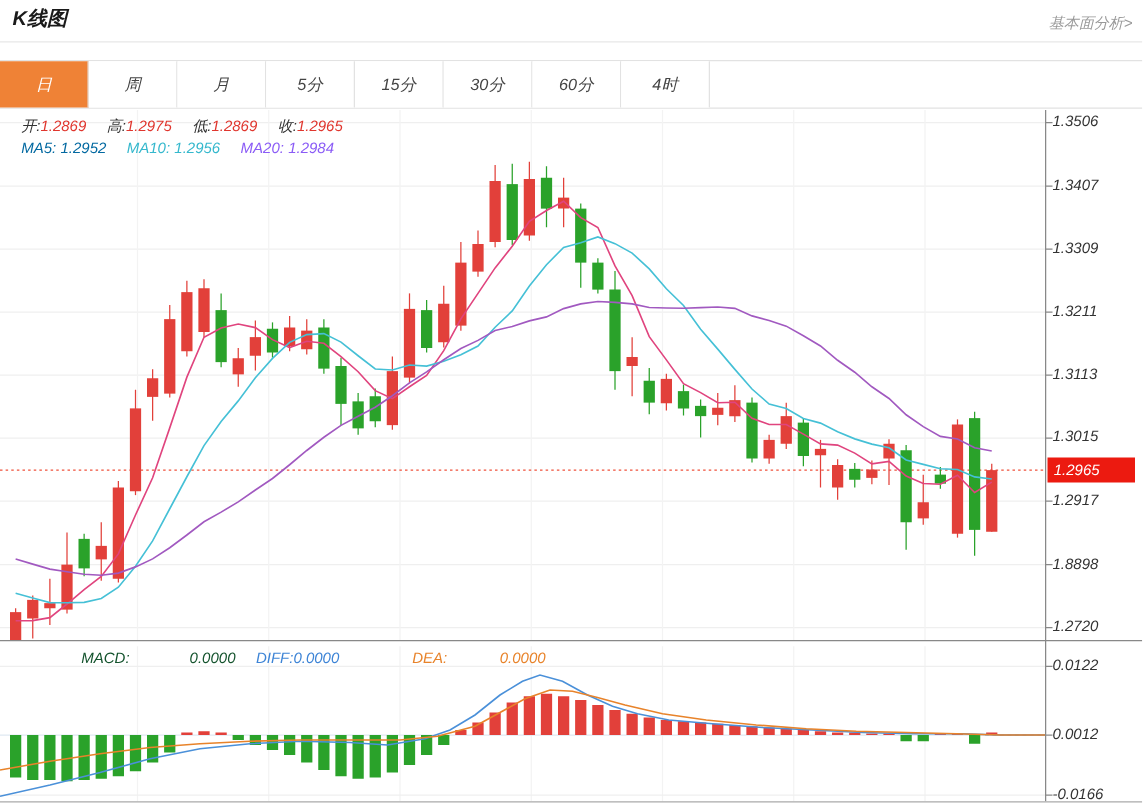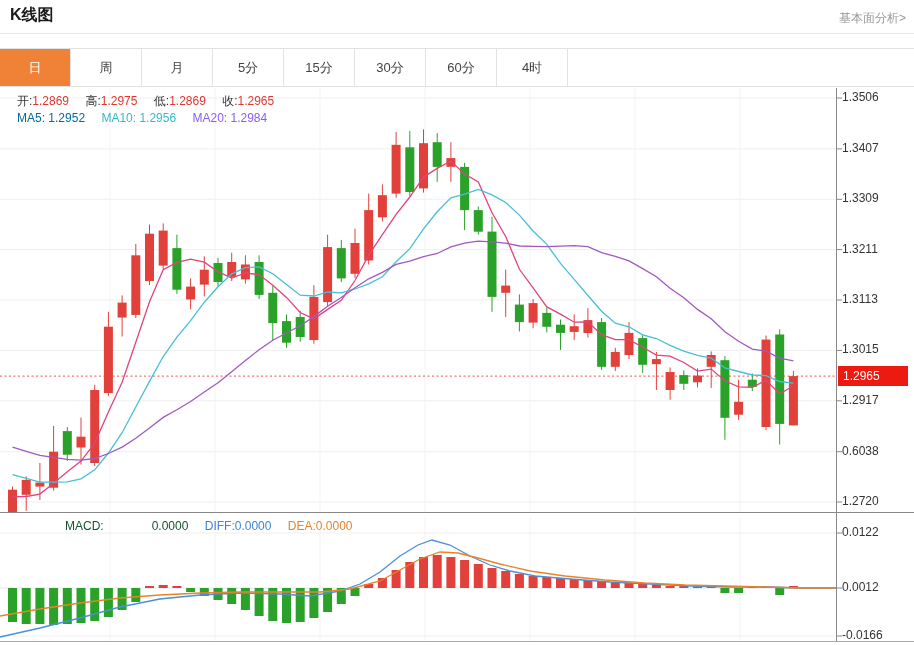--- a/index.html
+++ b/index.html
@@ -1,36 +1,36 @@
 <!DOCTYPE html>
 <html><head>
 <meta charset="utf-8">
 <style>
   html,body{margin:0;padding:0;background:#fff;font-family:"Liberation Sans",sans-serif;}
-  #app{position:relative;width:914px;height:645px;background:#fff;overflow:hidden;}
+  #app{position:relative;width:914px;height:645px;background:#fff;overflow:hidden;font-style:italic;}
   .header-title{position:absolute;left:10px;top:5px;font-size:16px;font-weight:bold;color:#1a1a1a;}
   .header-link{position:absolute;right:8px;top:10px;font-size:12px;color:#999;text-decoration:none;cursor:pointer;}
   .divider{position:absolute;left:0;top:33px;width:914px;height:1px;background:#e8e8e8;}
   .tabbar{position:absolute;left:0;top:48px;width:914px;height:37px;border-top:1px solid #e2e2e2;border-bottom:1px solid #e2e2e2;display:flex;background:#fff;}
   .tab{width:70px;border-right:1px solid #e2e2e2;text-align:center;line-height:37px;font-size:13px;color:#444;cursor:pointer;background:#fff;}
   .tab.active{background:#ef8236;color:#fff;}
   #plot{position:absolute;left:0;top:88px;}
   .legend{position:absolute;font-size:12px;white-space:nowrap;z-index:5;}
   #legend-ohlc{left:17px;top:93px;}
   #legend-ma{left:17px;top:111px;}
   #legend-macd{left:17px;top:519px;}
   .lbl{color:#333;}
   .sp{margin-right:13px;}
   .val-red{color:#e0362e;text-align:right;}
   .ma5{color:#0369a1;}
   .ma10{color:#35b8cd;}
   .ma20{color:#8b5cf6;}
   .macd{color:#14532d;margin-left:48px;}
   .diff{color:#3d84d6;}
-  .dea{color:#e8832a;}
+  .dea{color:#e8832a;margin-left:42px;}
   #axis-labels{position:absolute;left:842px;top:0;width:72px;height:645px;}
   .tick-label{position:absolute;left:0;font-size:12px;color:#333;text-align:right;}
   #price-tag{position:absolute;left:838px;width:70px;height:20px;line-height:20px;font-size:12px;color:#fff;padding-left:5px;box-sizing:border-box;z-index:6;}
 </style>
 </head>
 <body>
 
 <div id="app">
 
   <div class="header-title">K线图</div>
@@ -420,21 +420,21 @@
   </div>
 
   <div id="axis-labels">
       <div class="tick-label" style="top: 90px;">1.3506</div>
       <div class="tick-label" style="top: 141px;">1.3407</div>
       <div class="tick-label" style="top: 191px;">1.3309</div>
       <div class="tick-label" style="top: 242px;">1.3211</div>
       <div class="tick-label" style="top: 292px;">1.3113</div>
       <div class="tick-label" style="top: 342px;">1.3015</div>
       <div class="tick-label" style="top: 393px;">1.2917</div>
-      <div class="tick-label" style="top: 444px;">0.6038</div>
+      <div class="tick-label" style="top: 444px;">1.8898</div>
       <div class="tick-label" style="top: 494px;">1.2720</div>
       <div class="tick-label" style="top: 525px;">0.0122</div>
       <div class="tick-label" style="top: 580px;">0.0012</div>
       <div class="tick-label" style="top: 628px;">-0.0166</div>
     </div>
 
   <div id="price-tag" style="top: 366px; background: rgb(236, 26, 16);">1.2965</div>
 
 </div>
 

